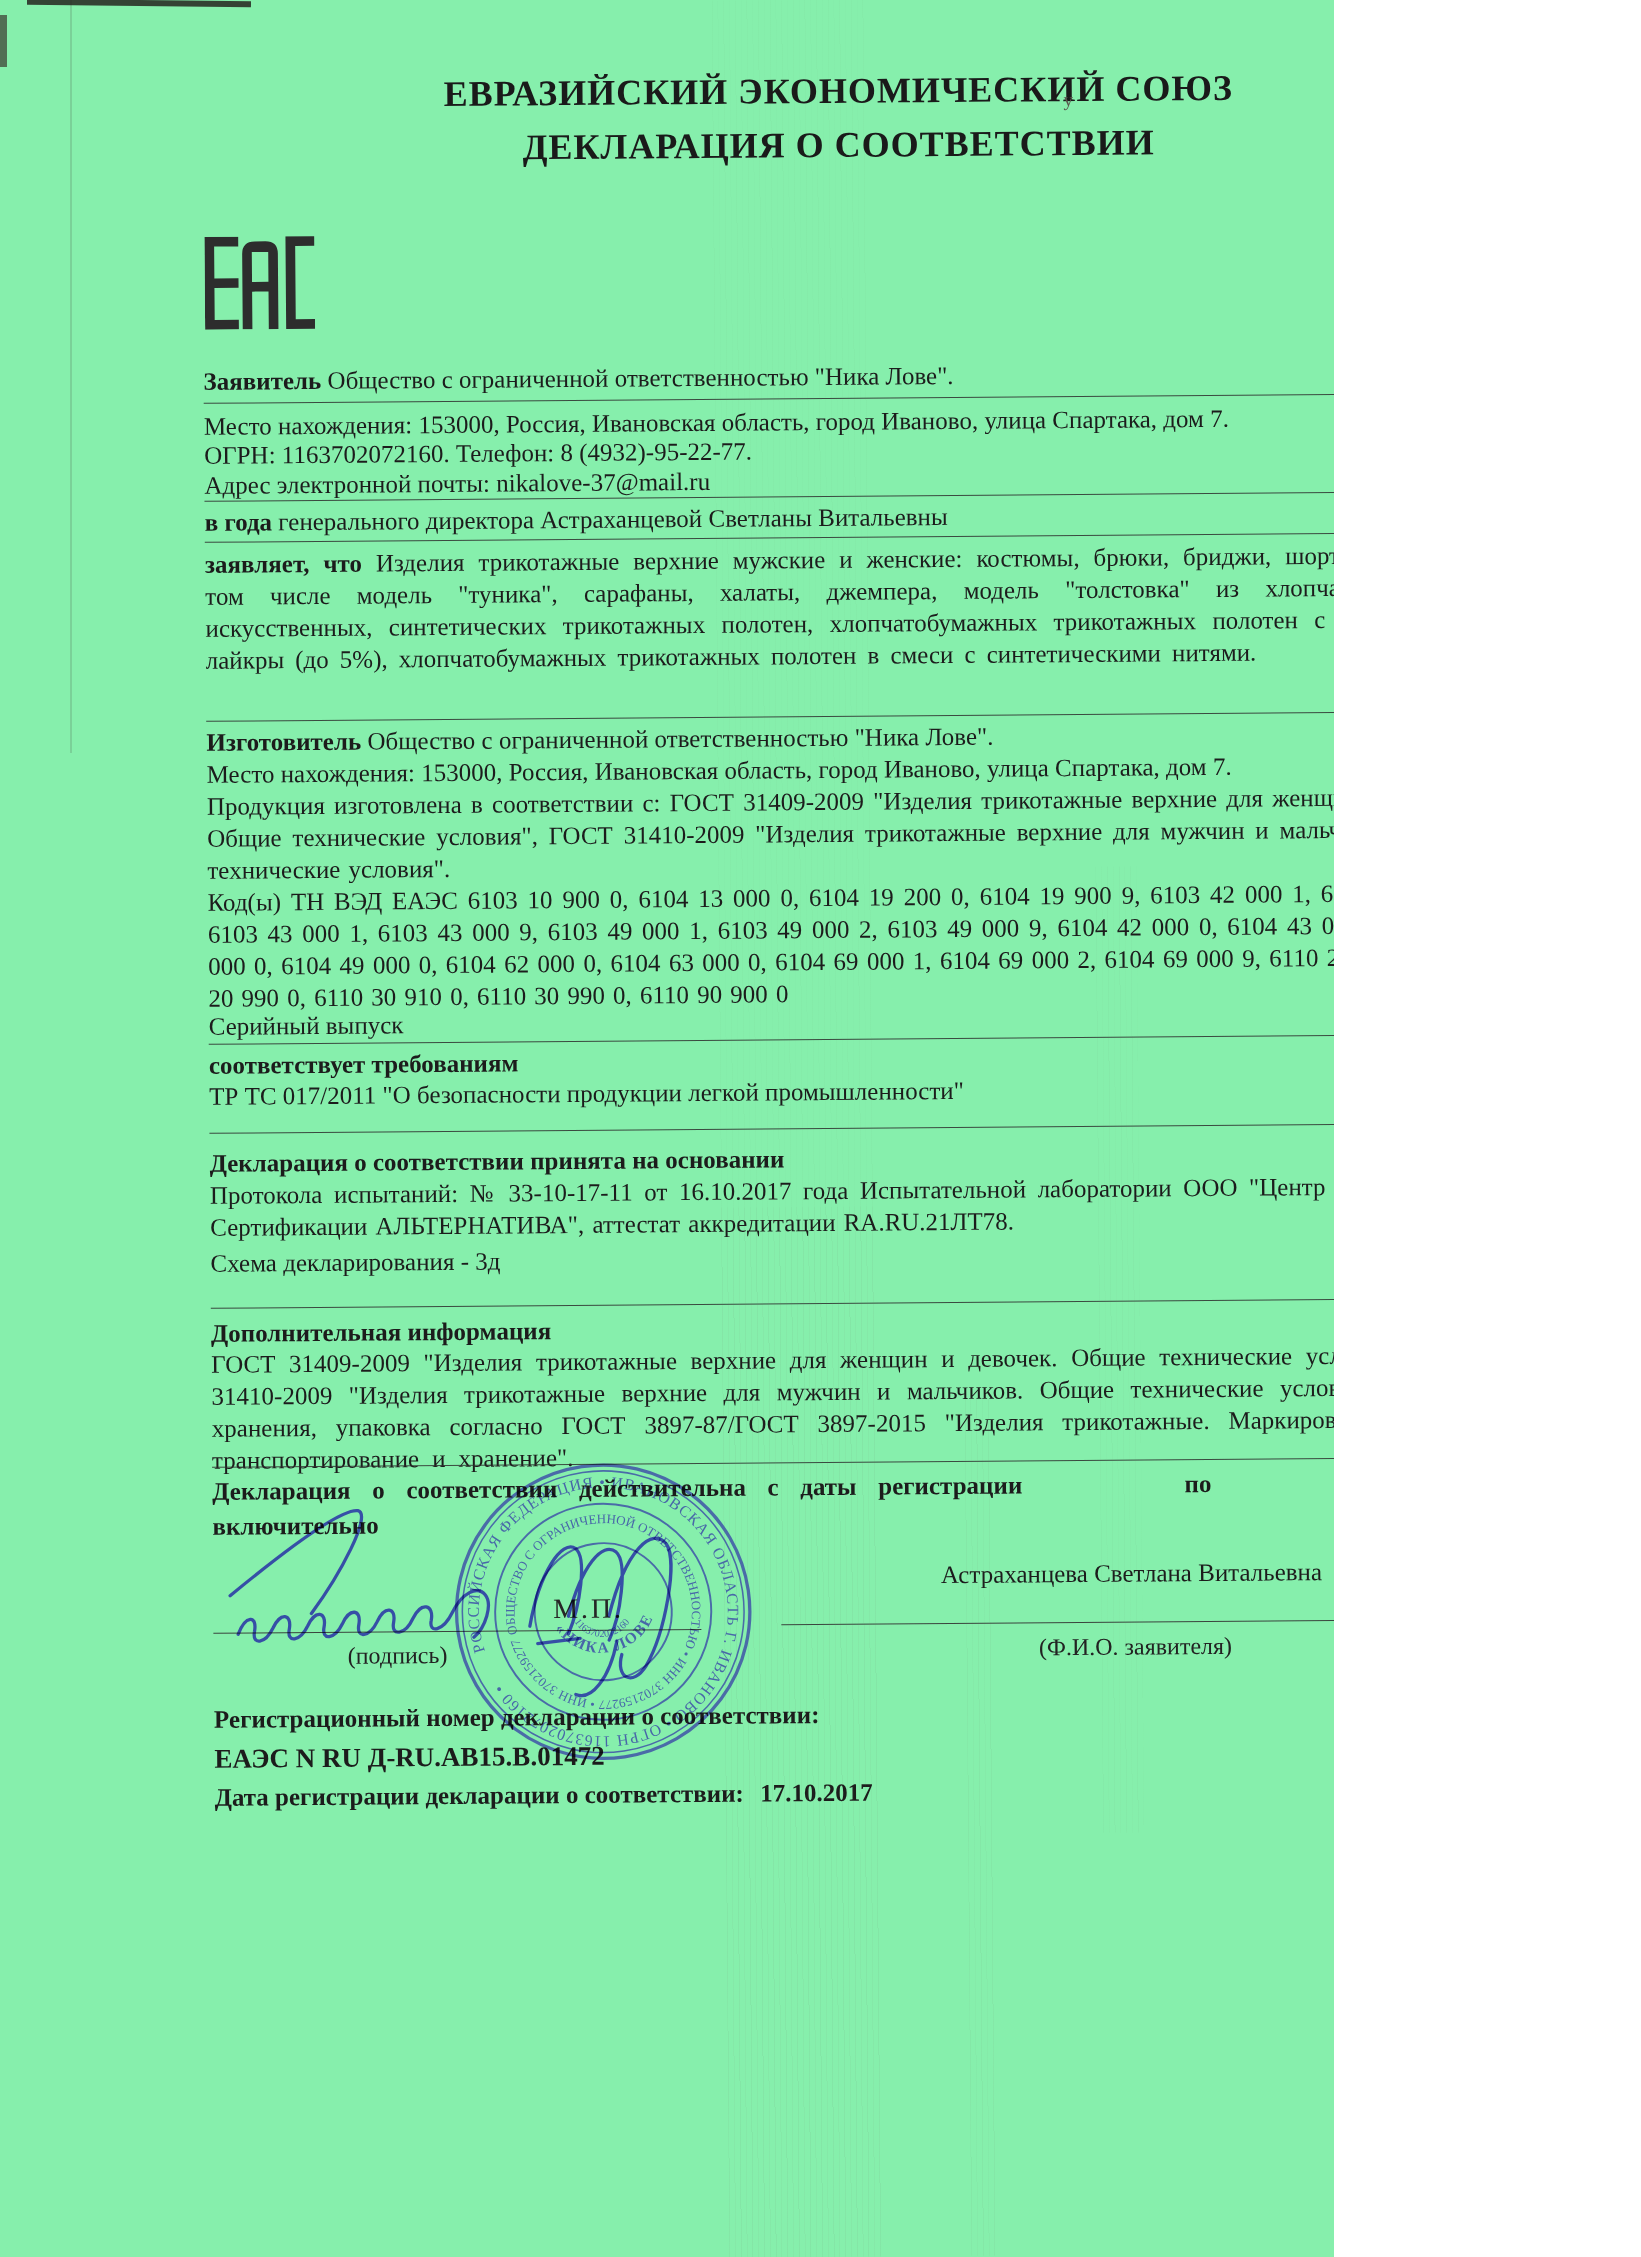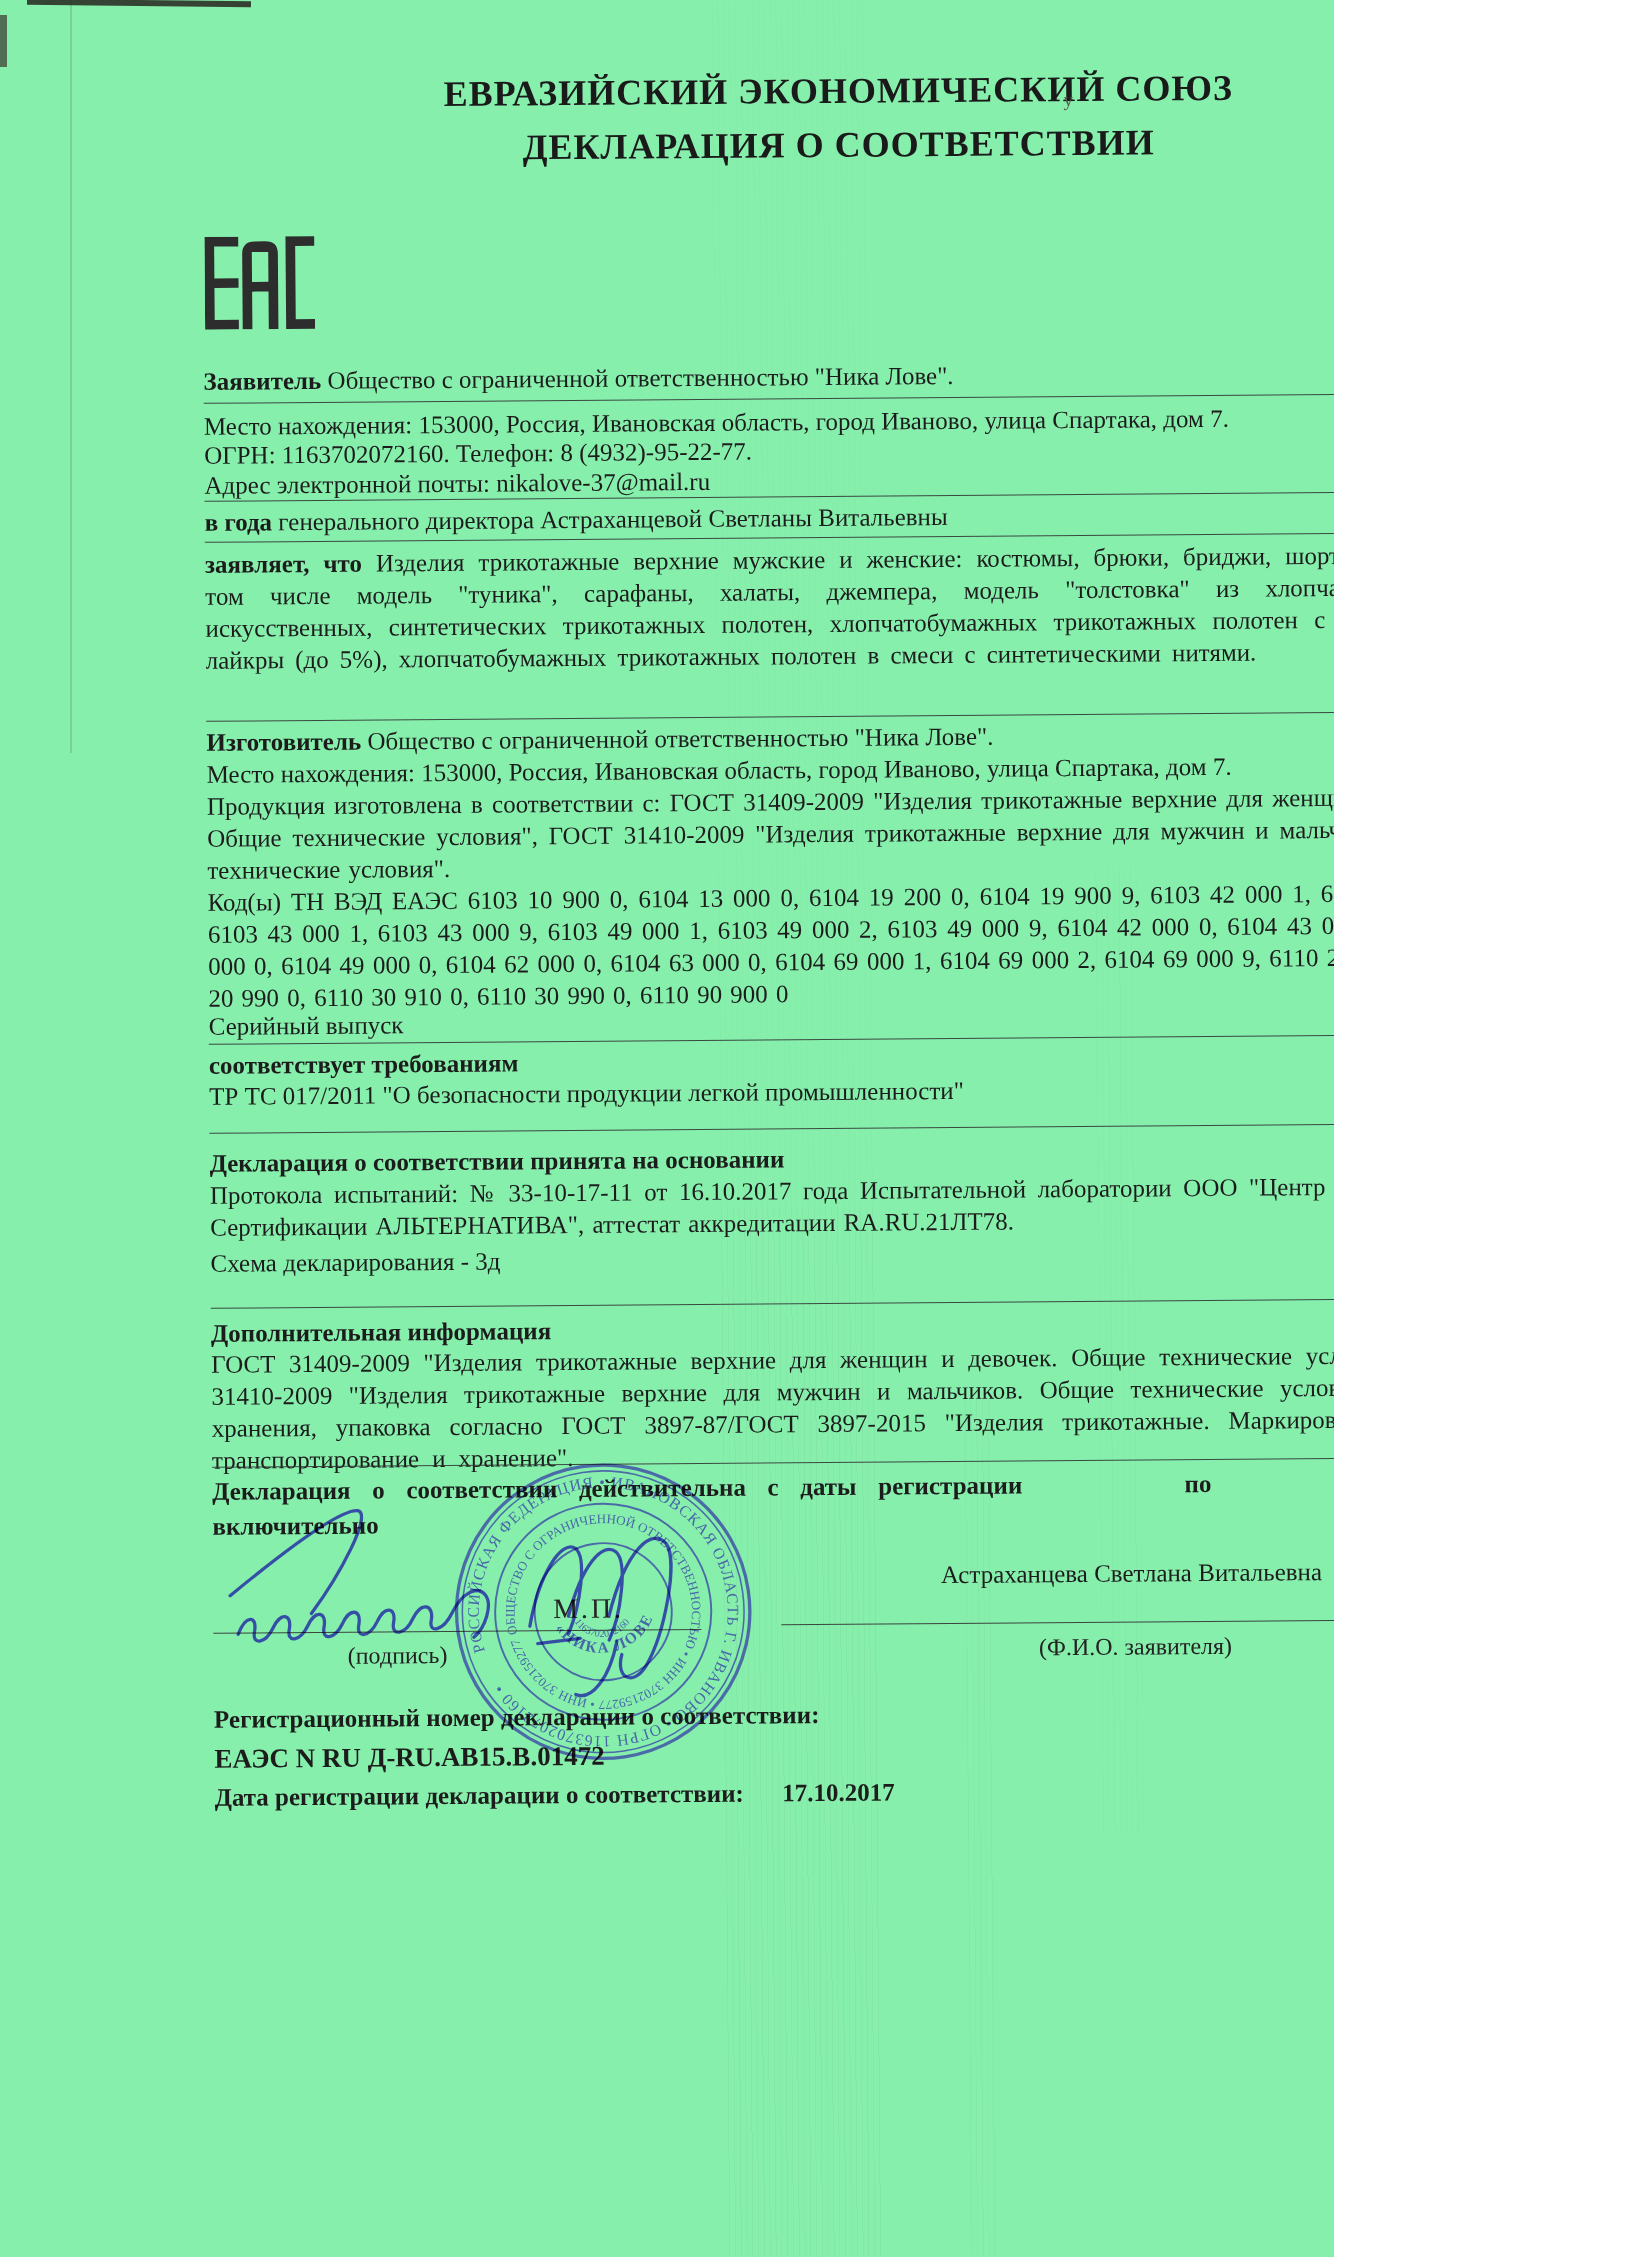--- a/index.html
+++ b/index.html
@@ -90,21 +90,21 @@
       <div class="sigline" style="top:1628px;left:0;width:488px"></div>
       <div class="sigline" style="top:1624px;left:568px;width:707px"></div>
       <div class="mp" style="top:1591px;left:340px">М.П.</div>
       <div class="cap" style="top:1639px;left:39px;width:290px">(подпись)</div>
       <div class="cap" style="top:1636px;left:666px;width:512px">(Ф.И.О. заявителя)</div>
 
       <div class="row reg" style="top:1699px">Регистрационный номер декларации о соответствии:</div>
       <div class="row reg" style="top:1738px;font-size:27px">ЕАЭС N RU Д-RU.АВ15.В.01472</div>
       <div class="row reg" style="top:1777px">
         <span>Дата регистрации декларации о соответствии:</span>
-        <span style="margin-left:32px">17.10.2017</span>
+        <span style="margin-left:10px">17.10.2017</span>
       </div>
     </div>
 
     <svg class="overlay" style="left:198px;top:1477px" width="541" height="232" viewBox="0 0 560 240">
       <g fill="none" stroke="#2e3ea6" stroke-width="3.4" stroke-linecap="round" opacity="0.9">
         <path d="M28,118 C70,84 142,28 161,31 C176,35 142,97 112,137"></path>
         <path d="M36,158 c8,-20 20,-20 17,-3 c-3,15 11,13 19,-3 c8,-17 20,-15 17,1 c-3,15 11,13 19,-3 c8,-17 20,-15 17,1 c-3,15 11,13 19,-3 c8,-17 20,-15 17,1 c-3,15 11,13 19,-3 c8,-17 20,-15 17,1 c-3,15 12,13 20,-4 c9,-18 22,-14 19,2 c-3,14 12,12 22,-8 c10,-20 26,-28 34,-18 c8,10 0,34 -12,44"></path>
         <path d="M338,152 C348,97 372,62 386,72 C398,82 390,132 378,160 M378,142 C392,90 414,64 428,76 C440,87 432,142 420,167 M420,142 C438,72 466,50 480,68 C492,86 478,160 458,194 C444,216 426,206 433,182"></path>
         <path d="M428,168 C420,207 401,230 385,223"></path>
         <path d="M346,170 L390,165"></path>

